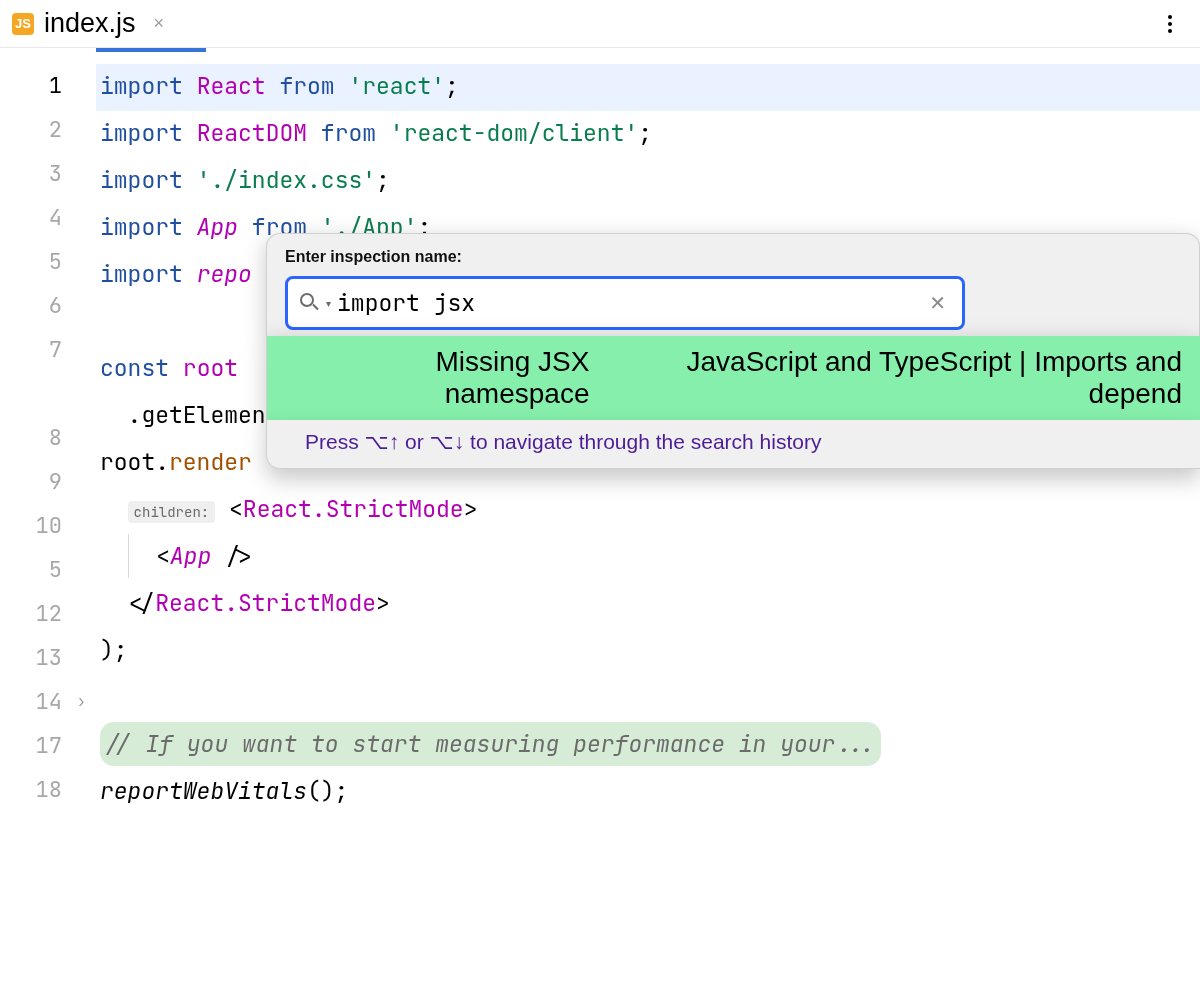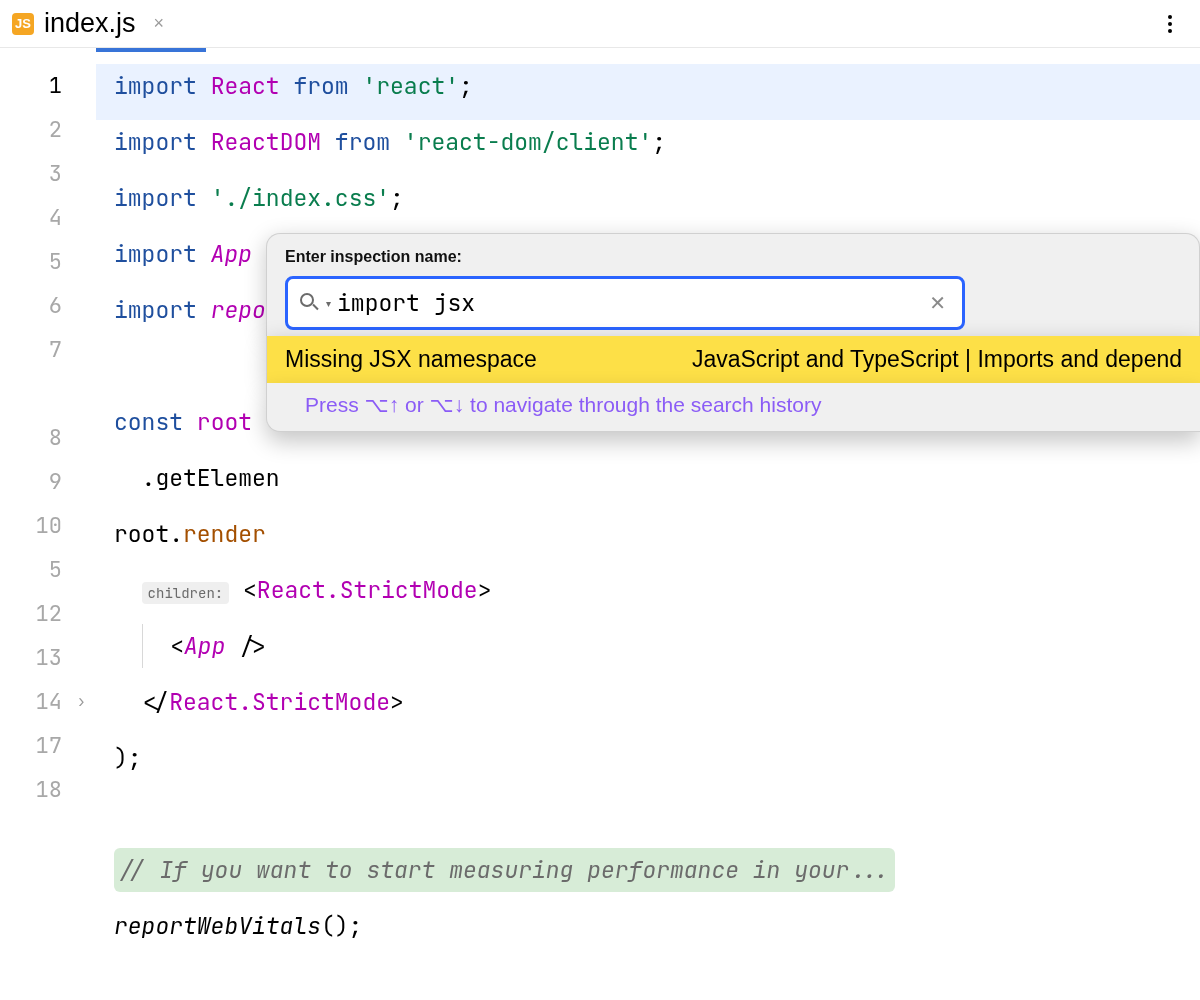--- a/index.html
+++ b/index.html
@@ -11,23 +11,23 @@
   .more-btn { position: absolute; right: 16px; top: 10px; width: 28px; height: 28px; display: flex; flex-direction: column; align-items: center; justify-content: center; gap: 3px; cursor: pointer; }
   .more-btn span { width: 4px; height: 4px; background: #000; border-radius: 50%; }
   .tab-underline { position: absolute; left: 0; top: 48px; width: 206px; height: 4px; background: #3874d8; }
 
   .editor { display: flex; height: calc(1000px - 48px); position: relative; }
   .gutter { width: 96px; background: #fff; text-align: right; padding-top: 16px; color: #a8a8a8; font-family: "SF Mono","JetBrains Mono","Menlo","Consolas",monospace; font-size: 22px; user-select: none; }
   .gutter .ln { height: 44px; line-height: 44px; padding-right: 34px; position: relative; }
   .gutter .ln.cur { color: #000; }
   .gutter .fold { position: absolute; right: 10px; top: 0; color: #9b9b9b; font-size: 16px; cursor: pointer; }
   .code { flex: 1; padding-top: 16px; font-family: "SF Mono","JetBrains Mono","Menlo","Consolas",monospace; font-size: 23px; position: relative; }
-  .line { height: 56px; line-height: 44px; white-space: pre; padding-left: 18px; }
+  .line { height: 47px; line-height: 44px; white-space: pre; padding-left: 4px; }
   .line.hl { background: #eaf2ff; }
-  .line .folded-bg { background: #d7ecd7; display: inline-block; padding: 0 4px; border-radius: 6px; }
+  .line .folded-bg { background: #d7ecd7; display: inline-block; padding: 0 4px; border-radius: 14px; }
   .kw { color: #1f4f9e; }
   .sym { color: #b200b2; }
   .str { color: #0a7d4e; }
   .hint { color: #6b6b6b; font-size: 14px; background:#efefef; padding: 2px 6px; border-radius: 4px; font-family: inherit; margin-top: 16px; }
   .tag { color: #a34f00; }
   .attr { color: #6b6b6b; font-style: italic; }
   .ital { font-style: italic; }
   .guide { display:inline-block; border-left: 1px solid #d8d8d8; height: 44px; vertical-align: top; margin-right: 0; }
 
   .check { position: absolute; right: 8px; top: 62px; color: #1b9e3b; font-size: 26px; }
@@ -36,22 +36,22 @@
   .popup { position: absolute; left: 266px; top: 233px; width: 934px; z-index: 10; }
   .popup-head { background: #f0f0f0; border: 1px solid #d0d0d0; border-top-left-radius: 14px; border-top-right-radius: 14px; border-bottom: none; padding: 14px 18px 6px 18px; box-shadow: 0 6px 22px rgba(0,0,0,0.22); }
   .popup-title { font-weight: 700; font-size: 16px; color: #111; margin-bottom: 10px; }
   .search-box { background: #fff; border: 3px solid #2b64ff; border-radius: 8px; height: 54px; display: flex; align-items: center; padding: 0 12px; width: 680px; }
   .search-icon { width: 20px; height: 20px; position: relative; margin-right: 6px; }
   .search-icon .circ { width: 14px; height: 14px; border: 2px solid #6b6b6b; border-radius: 50%; position: absolute; left: 0; top: 0; }
   .search-icon .hand { width: 7px; height: 2px; background: #6b6b6b; position: absolute; left: 12px; top: 13px; transform: rotate(45deg); }
   .search-caret { font-size: 10px; color:#6b6b6b; margin-right: 6px; }
   .search-input { border: none; outline: none; font-family: "SF Mono","JetBrains Mono","Menlo","Consolas",monospace; font-size: 23px; flex: 1; }
   .search-clear { color: #8a8a8a; font-size: 20px; cursor: pointer; padding: 4px; }
-  .result-row { background: #fde047; padding: 10px 18px; font-size: 23px; color: #000; display: flex; justify-content: space-between; box-shadow: 0 6px 22px rgba(0,0,0,0.22); border-left:1px solid #d0d0d0; cursor: pointer; }
-  .hint-row { background: #f0f0f0; color: #8b5cf6; font-size: 21px; padding: 10px 18px 14px 38px; border-bottom-left-radius: 14px; box-shadow: 0 10px 22px rgba(0,0,0,0.22); border-left:1px solid #d0d0d0; border-bottom:1px solid #d0d0d0;}
+  .result-row { background: #86efac; padding: 10px 18px; font-size: 28px; color: #000; display: flex; justify-content: space-between; box-shadow: 0 6px 22px rgba(0,0,0,0.22); border-left:1px solid #d0d0d0; cursor: pointer; text-align: right; }
+  .hint-row { background: #f0f0f0; color: #4c1d95; font-size: 21px; padding: 10px 18px 14px 38px; border-bottom-left-radius: 14px; box-shadow: 0 10px 22px rgba(0,0,0,0.22); border-left:1px solid #d0d0d0; border-bottom:1px solid #d0d0d0;}
 </style>
 </head>
 <body>
 
 <div class="titlebar">
   <div class="file-icon">JS</div>
   <div class="tab-title">index.js</div>
   <div class="tab-close">×</div>
   <div class="more-btn">
       <span></span>

